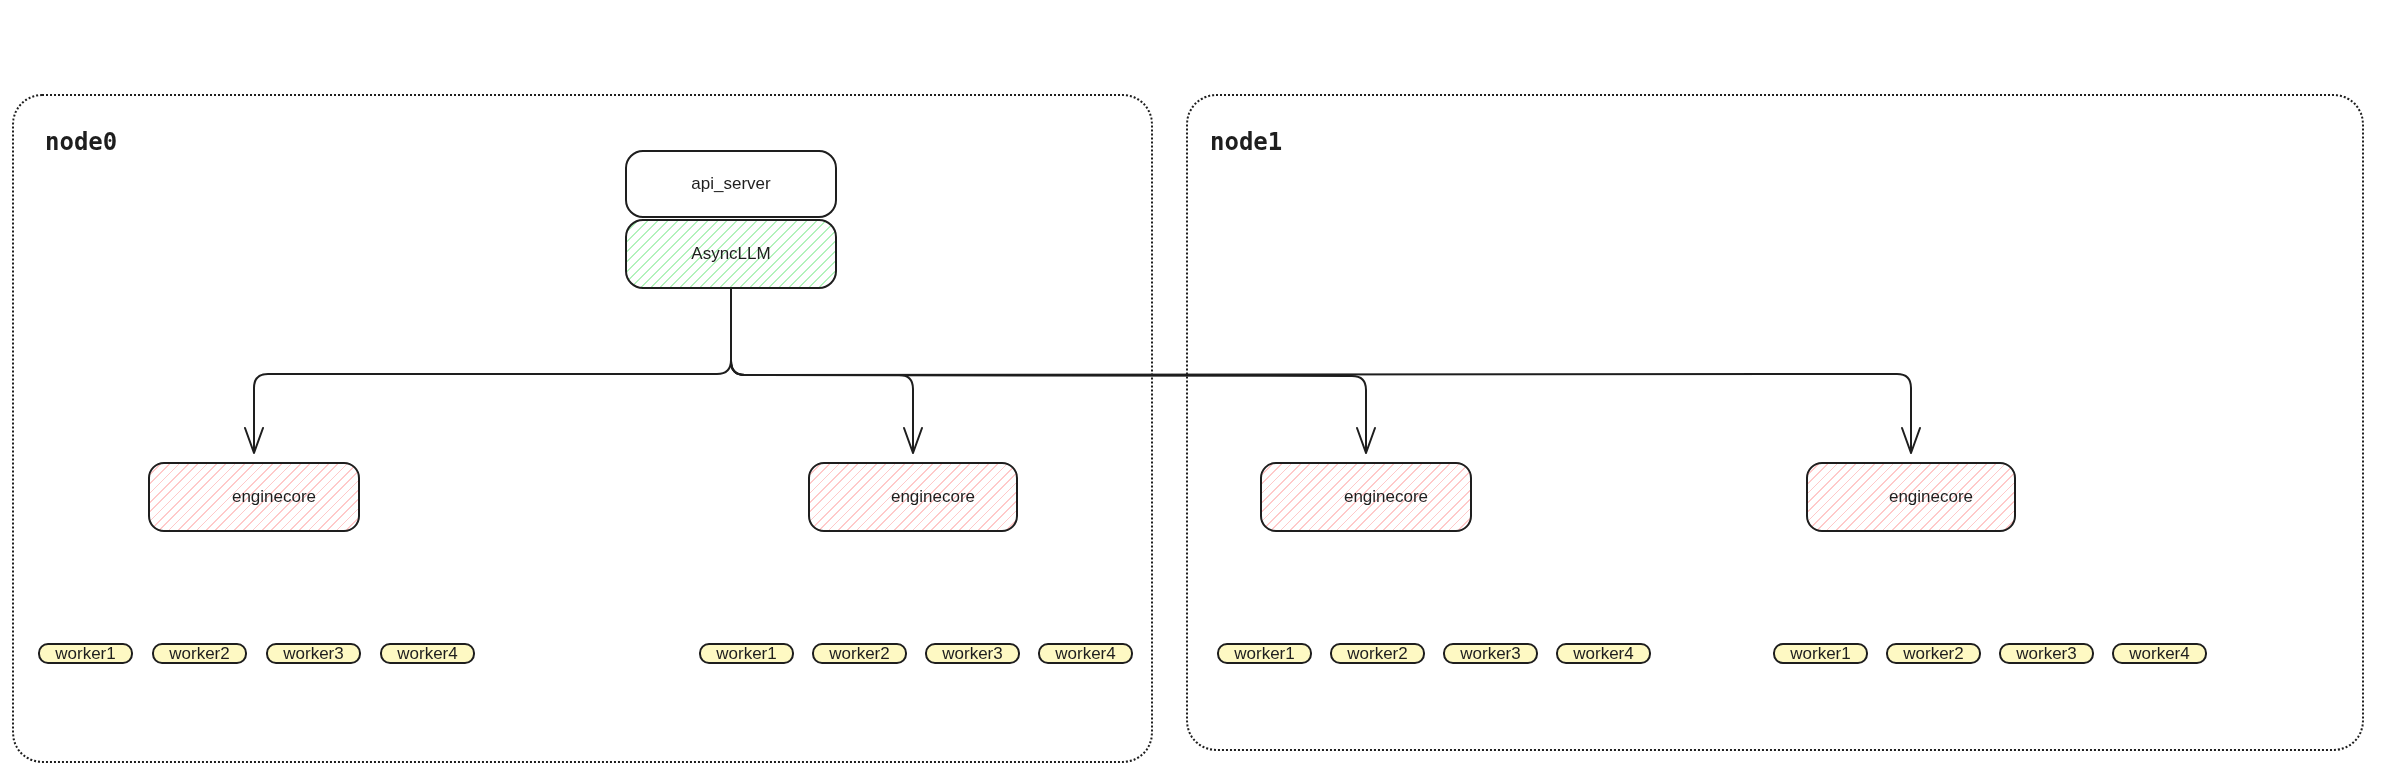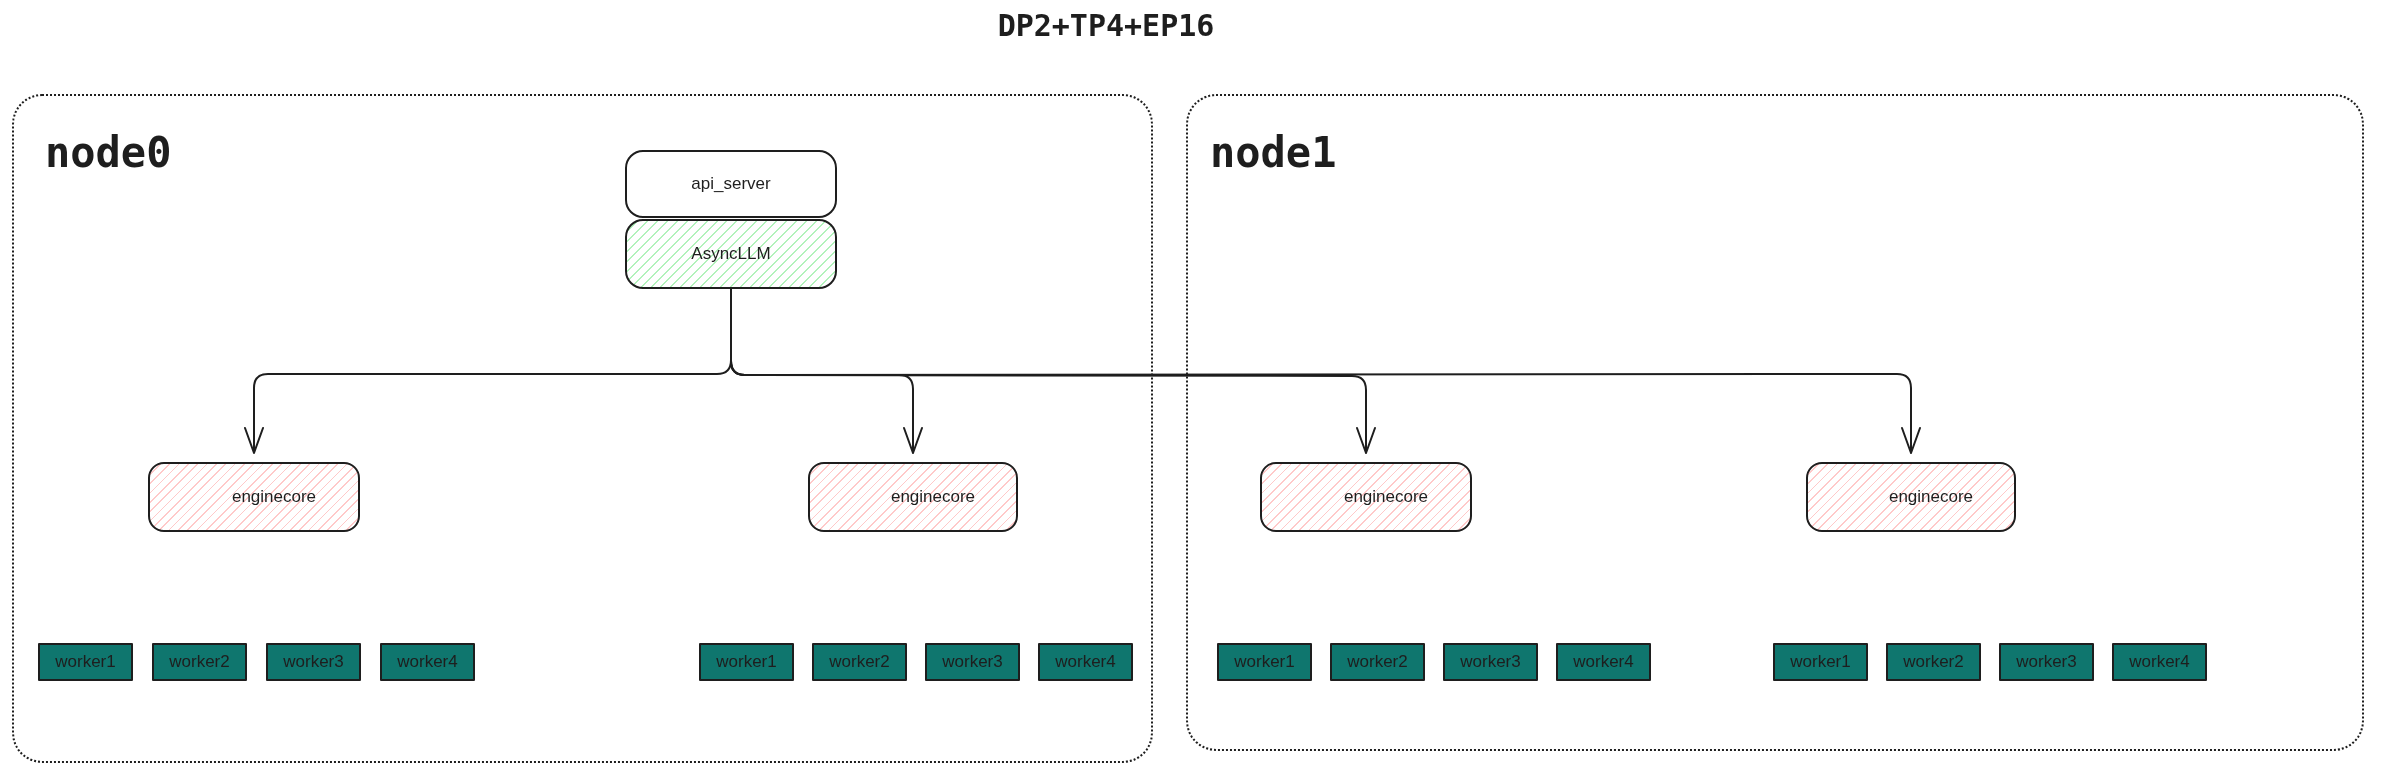--- a/index.html
+++ b/index.html
@@ -32,21 +32,21 @@
     border: 2.5px dotted #1e1e1e;
     border-radius: 30px;
     background: transparent;
     box-sizing: border-box;
   }
   .node0 { left: 12px; top: 94px; width: 1141px; height: 669px; }
   .node1 { left: 1186px; top: 94px; width: 1178px; height: 657px; }
   .node-label {
     position: absolute;
     font-family: "DejaVu Sans Mono", monospace;
-    font-size: 42px;
+    font-size: 24px;
     font-weight: 600;
     white-space: nowrap;
   }
   .node0-label { left: 31px; top: 32px; }
   .node1-label { left: 22px; top: 20px; margin-top: 12px; }
 
   .box {
     position: absolute;
     box-sizing: border-box;
     border: 2.5px solid #1e1e1e;
@@ -74,29 +74,29 @@
   }
   .ec1 { left: 148px; }
   .ec2 { left: 808px; width: 210px; }
   .ec3 { left: 1260px; }
   .ec4 { left: 1806px; width: 210px; }
 
   .worker {
     position: absolute;
     top: 643px;
     width: 95px;
-    height: 38px;
+    height: 21px;
     box-sizing: border-box;
     border: 2px solid #1e1e1e;
-    border-radius: 1px;
+    border-radius: 10px;
     display: flex;
     align-items: center;
     justify-content: center;
     font-size: 17px;
-    background: #0f766e;
+    background: #fef9c3;
     white-space: nowrap;
   }
 
   .arrows {
     position: absolute;
     left: 0; top: 0;
     width: 2383px;
     height: 773px;
     pointer-events: none;
   }
@@ -106,21 +106,20 @@
     stroke-width: 2;
     stroke-linecap: round;
     stroke-linejoin: round;
   }
 </style>
 </head>
 <body>
 
 <div class="canvas">
 
-  <div class="title">DP2+TP4+EP16</div>
 
   <div class="node-container node0">
     <div class="node-label node0-label">node0</div>
   </div>
 
   <div class="node-container node1">
     <div class="node-label node1-label">node1</div>
   </div>
 
   <svg class="arrows" viewBox="0 0 2383 773" xmlns="http://www.w3.org/2000/svg">

